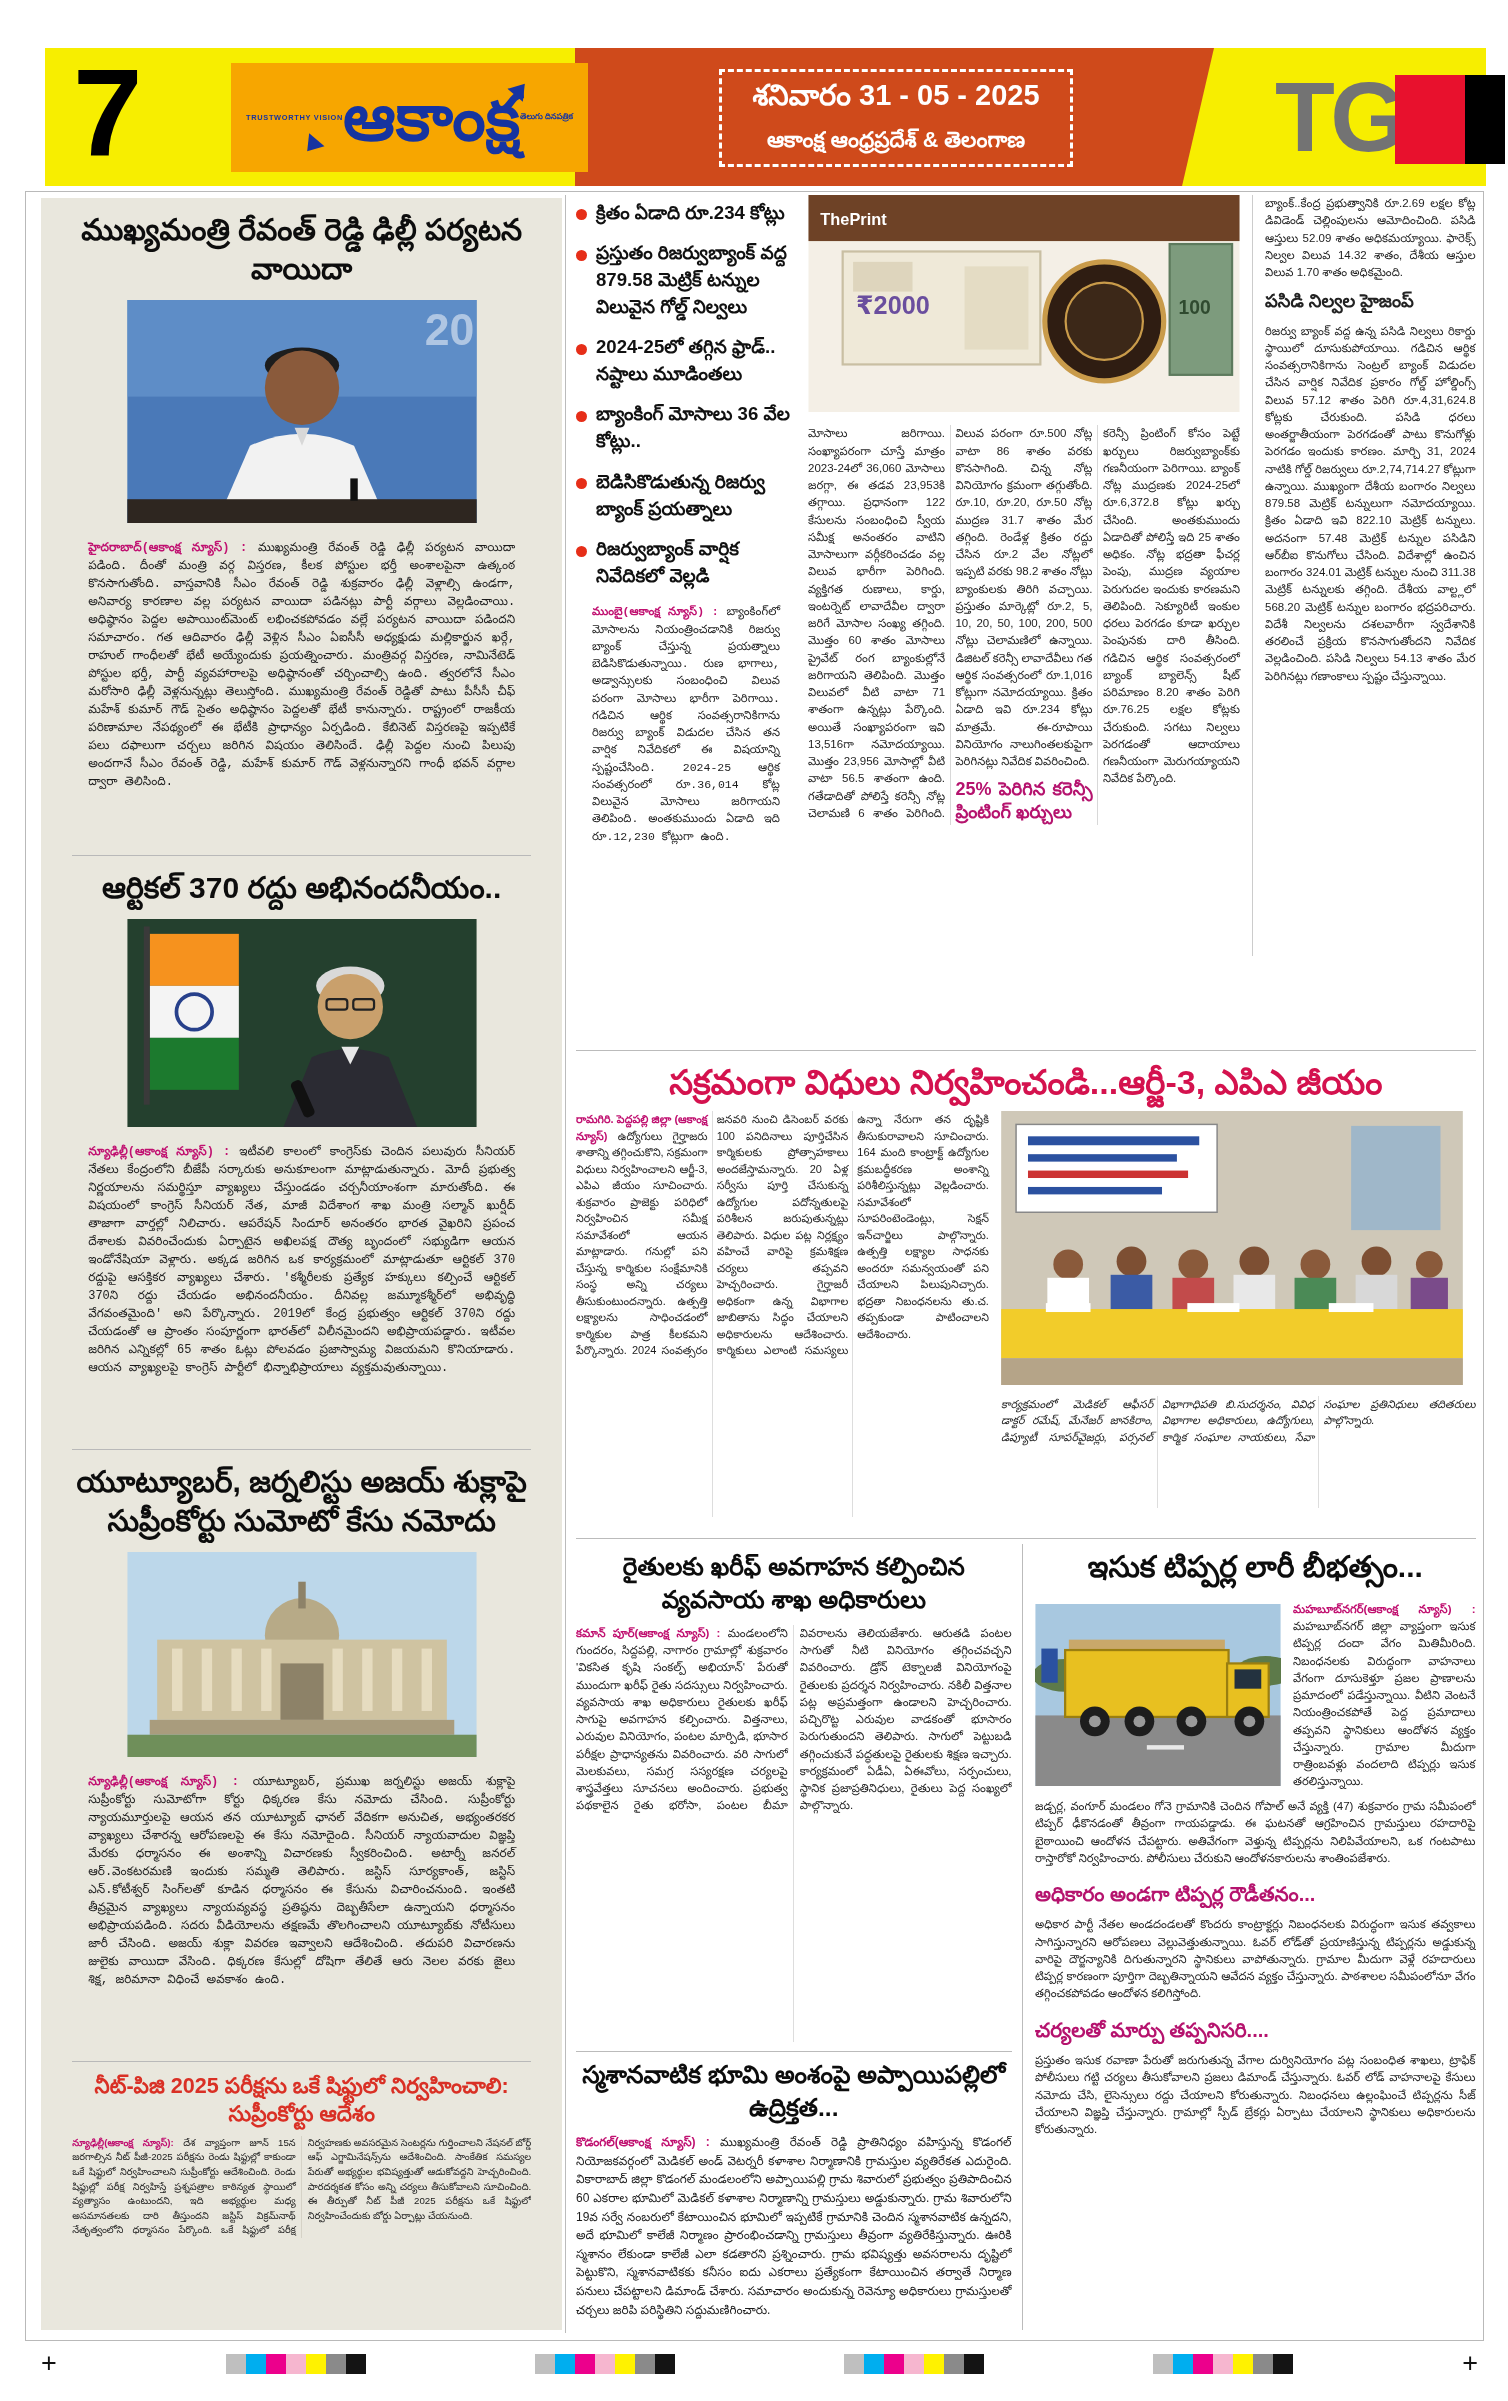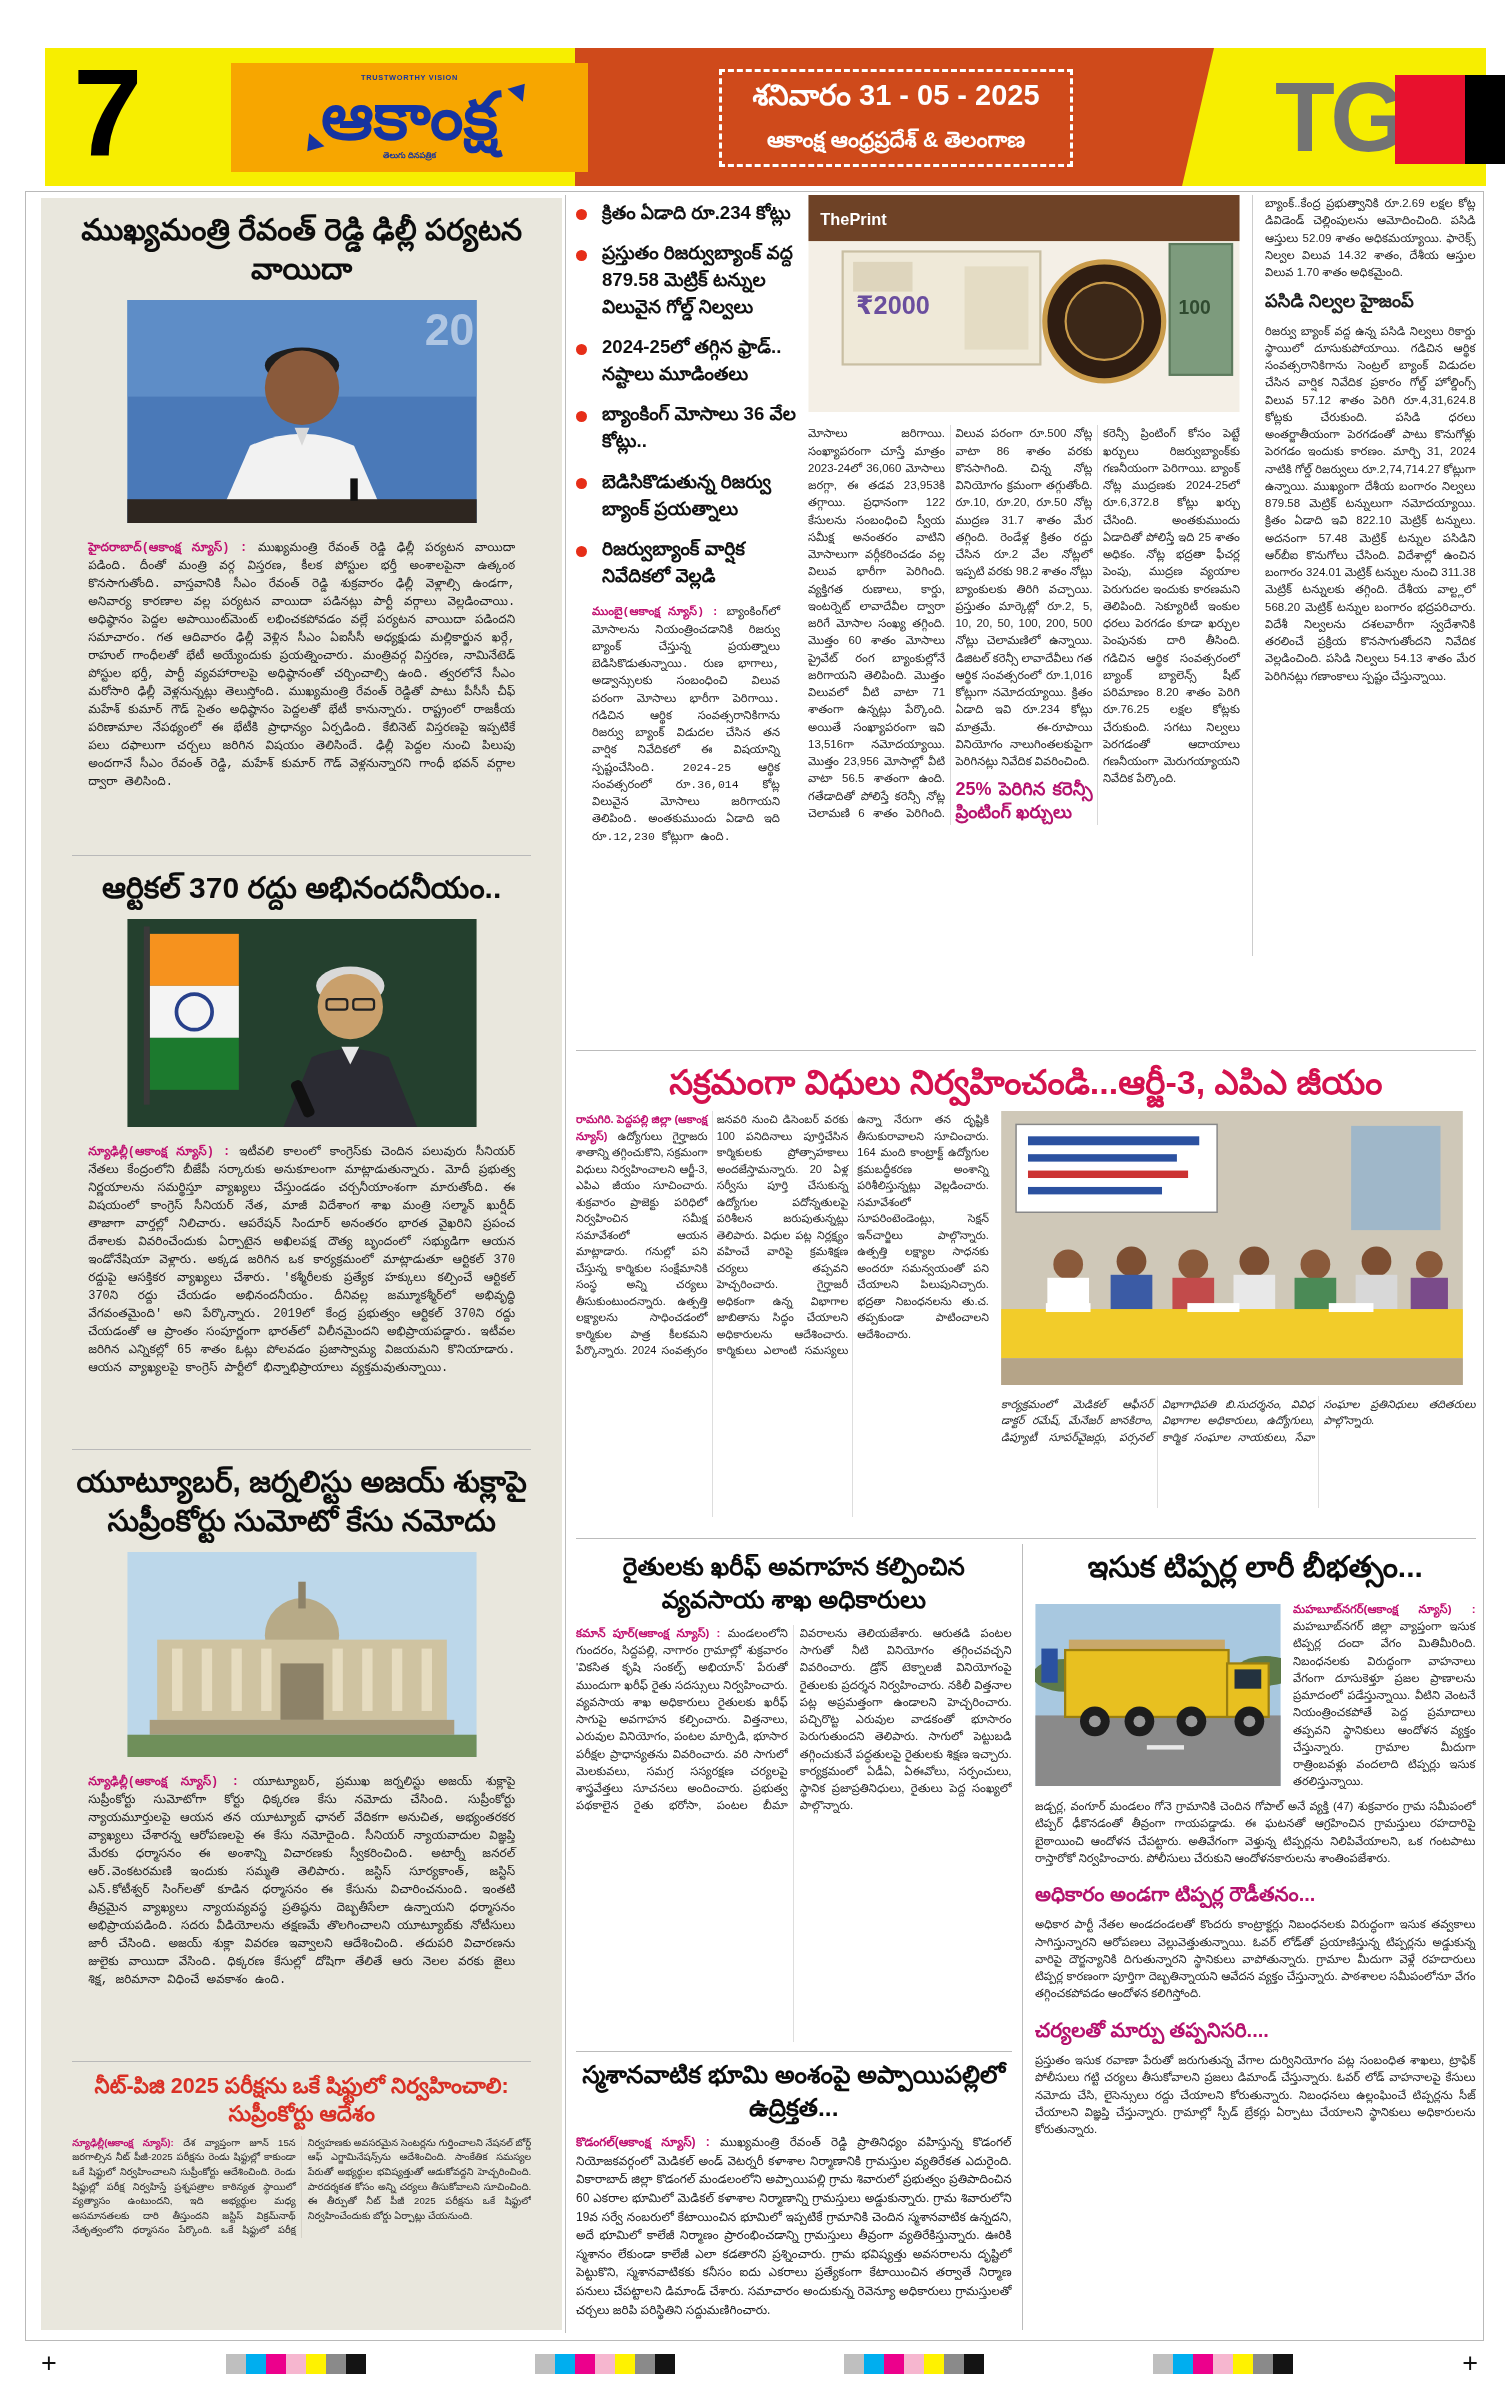--- a/index.html
+++ b/index.html
@@ -5,21 +5,21 @@
   html,body{margin:0;padding:0;background:#fff;}
   body{font-family:"Liberation Sans","DejaVu Sans",sans-serif;color:#111;}
   .page{position:relative;width:1508px;height:2401px;background:#fff;overflow:hidden;}
 
   
   .masthead{position:absolute;left:45px;top:48px;width:1441px;height:138px;background:#f7ee00;}
   .pageno{position:absolute;left:28px;top:-4.5px;font-size:125px;font-weight:900;color:#000;line-height:138px;}
   .mh-red{position:absolute;left:530px;top:0;width:639px;height:138px;background:#cf4a1b;
           clip-path:polygon(0 0,100% 0,95% 100%,0 100%);}
   .logobox{position:absolute;left:186px;top:15px;width:357px;height:109px;background:#f7a600;
-           display:flex;flex-direction:column;align-items:center;justify-content:center;z-index:3;}
+           display:flex;flex-direction:row;align-items:center;justify-content:center;z-index:3;}
   .logo-top{font-size:7.4px;color:#1634a0;font-weight:bold;letter-spacing:0.7px;}
   .logo-text{font-size:66px;font-weight:900;color:#1634a0;line-height:1.05;}
   .logo-bottom{font-size:8.2px;color:#1634a0;font-weight:bold;}
   .nib{width:0;height:0;border-left:10.4px solid transparent;border-right:10.4px solid transparent;
        border-bottom:15px solid #1634a0;position:absolute;}
   .nib.tr{right:58px;top:19.4px;transform:rotate(40deg);}
   .nib.bl{left:71px;bottom:19.4px;transform:rotate(-140deg);}
   .datebox{position:absolute;left:674px;top:21px;width:348px;height:92px;border:3px dashed #fff;
            display:flex;flex-direction:column;align-items:center;justify-content:center;gap:7.4px;z-index:2;}
   .date-line{color:#fff;font-size:29px;font-weight:800;}
@@ -45,21 +45,21 @@
   .bodytxt{font-size:12px;line-height:1.5;text-align:justify;color:#1c1c1c;margin:16px;font-family:Liberation Mono, monospace;}
   .dl{color:#c01070;font-weight:800;}
   .smallcols{column-count:2;column-gap:12px;column-rule:0.7px solid #d5d2c6;font-size:9.7px;line-height:1.5;
              text-align:justify;color:#222;margin:0;}
 
   
   .secA{height:856px;border-bottom:0.7px solid #bbb;overflow:hidden;box-sizing:border-box;}
   .bigH{font-size:39px;font-weight:900;color:#0b0b0b;margin:0;padding:7.4px 0 12px;line-height:1.15;}
   .agrid{display:grid;grid-template-columns:220px 432px 1fr;column-gap:12px;height:761px;overflow:hidden;}
   .bullets{list-style:none;margin:4.5px 0 0;padding:0;}
-  .bullets li{display:flex;gap:15px;font-size:18.6px;font-weight:700;line-height:1.45;margin-bottom:13.4px;color:#111;}
+  .bullets li{display:flex;gap:9px;font-size:18.6px;font-weight:700;line-height:1.45;margin-bottom:13.4px;color:#111;}
   .dot{flex:0 0 11px;height:11px;border-radius:50%;background:#e62e18;margin-top:9.7px;}
   .amid .cols{column-count:3;column-gap:10.4px;column-rule:0.7px solid #d8d8d8;margin-top:10.4px;
               font-size:11.5px;line-height:1.5;text-align:justify;color:#1c1c1c;}
   .amid .cols p{margin:0 0 6px;}
   h4.mag{color:#b5136e;font-size:18px;font-weight:800;margin:7.4px 0;line-height:1.3;}
   h4.dark{color:#222;font-size:18px;font-weight:800;margin:9px 0;line-height:1.3;}
   .aright{border-left:0.7px solid #ccc;padding-left:12px;font-size:11.5px;line-height:1.5;text-align:justify;color:#1c1c1c;}
   .aright p{margin:0 0 7.4px;}
 
   .secB{height:488px;border-bottom:0.7px solid #bbb;overflow:hidden;box-sizing:border-box;padding-top:6px;}

